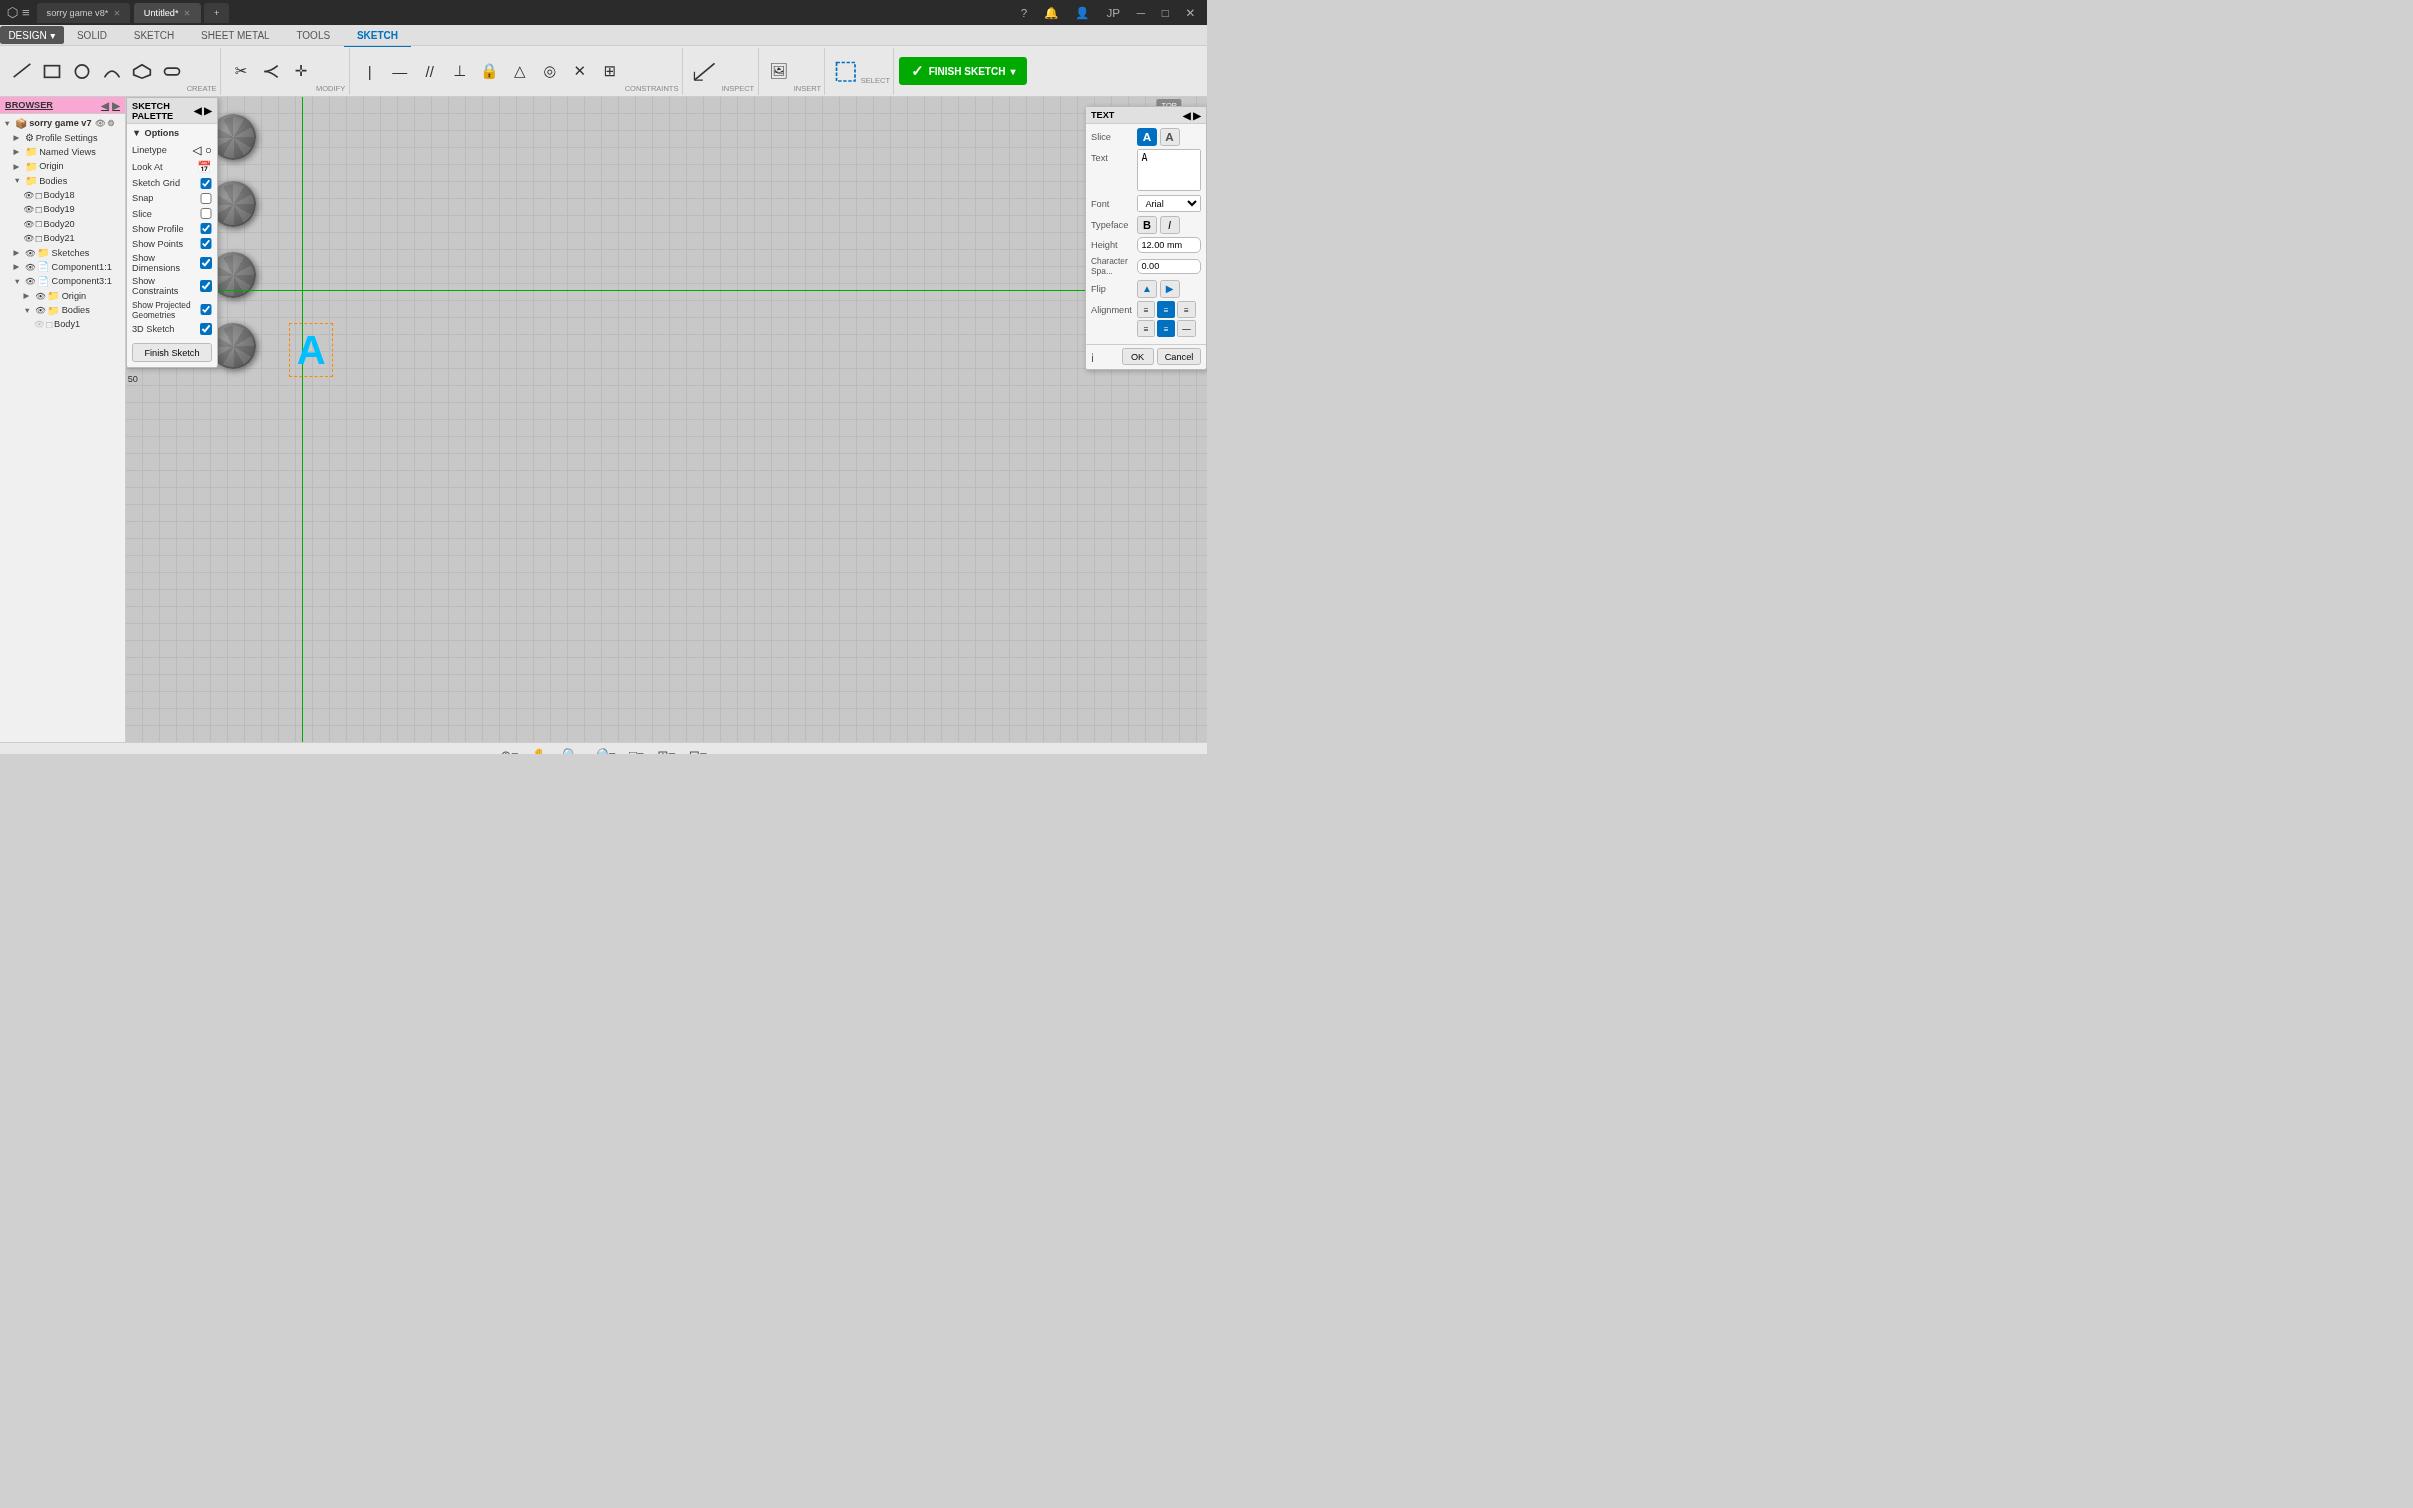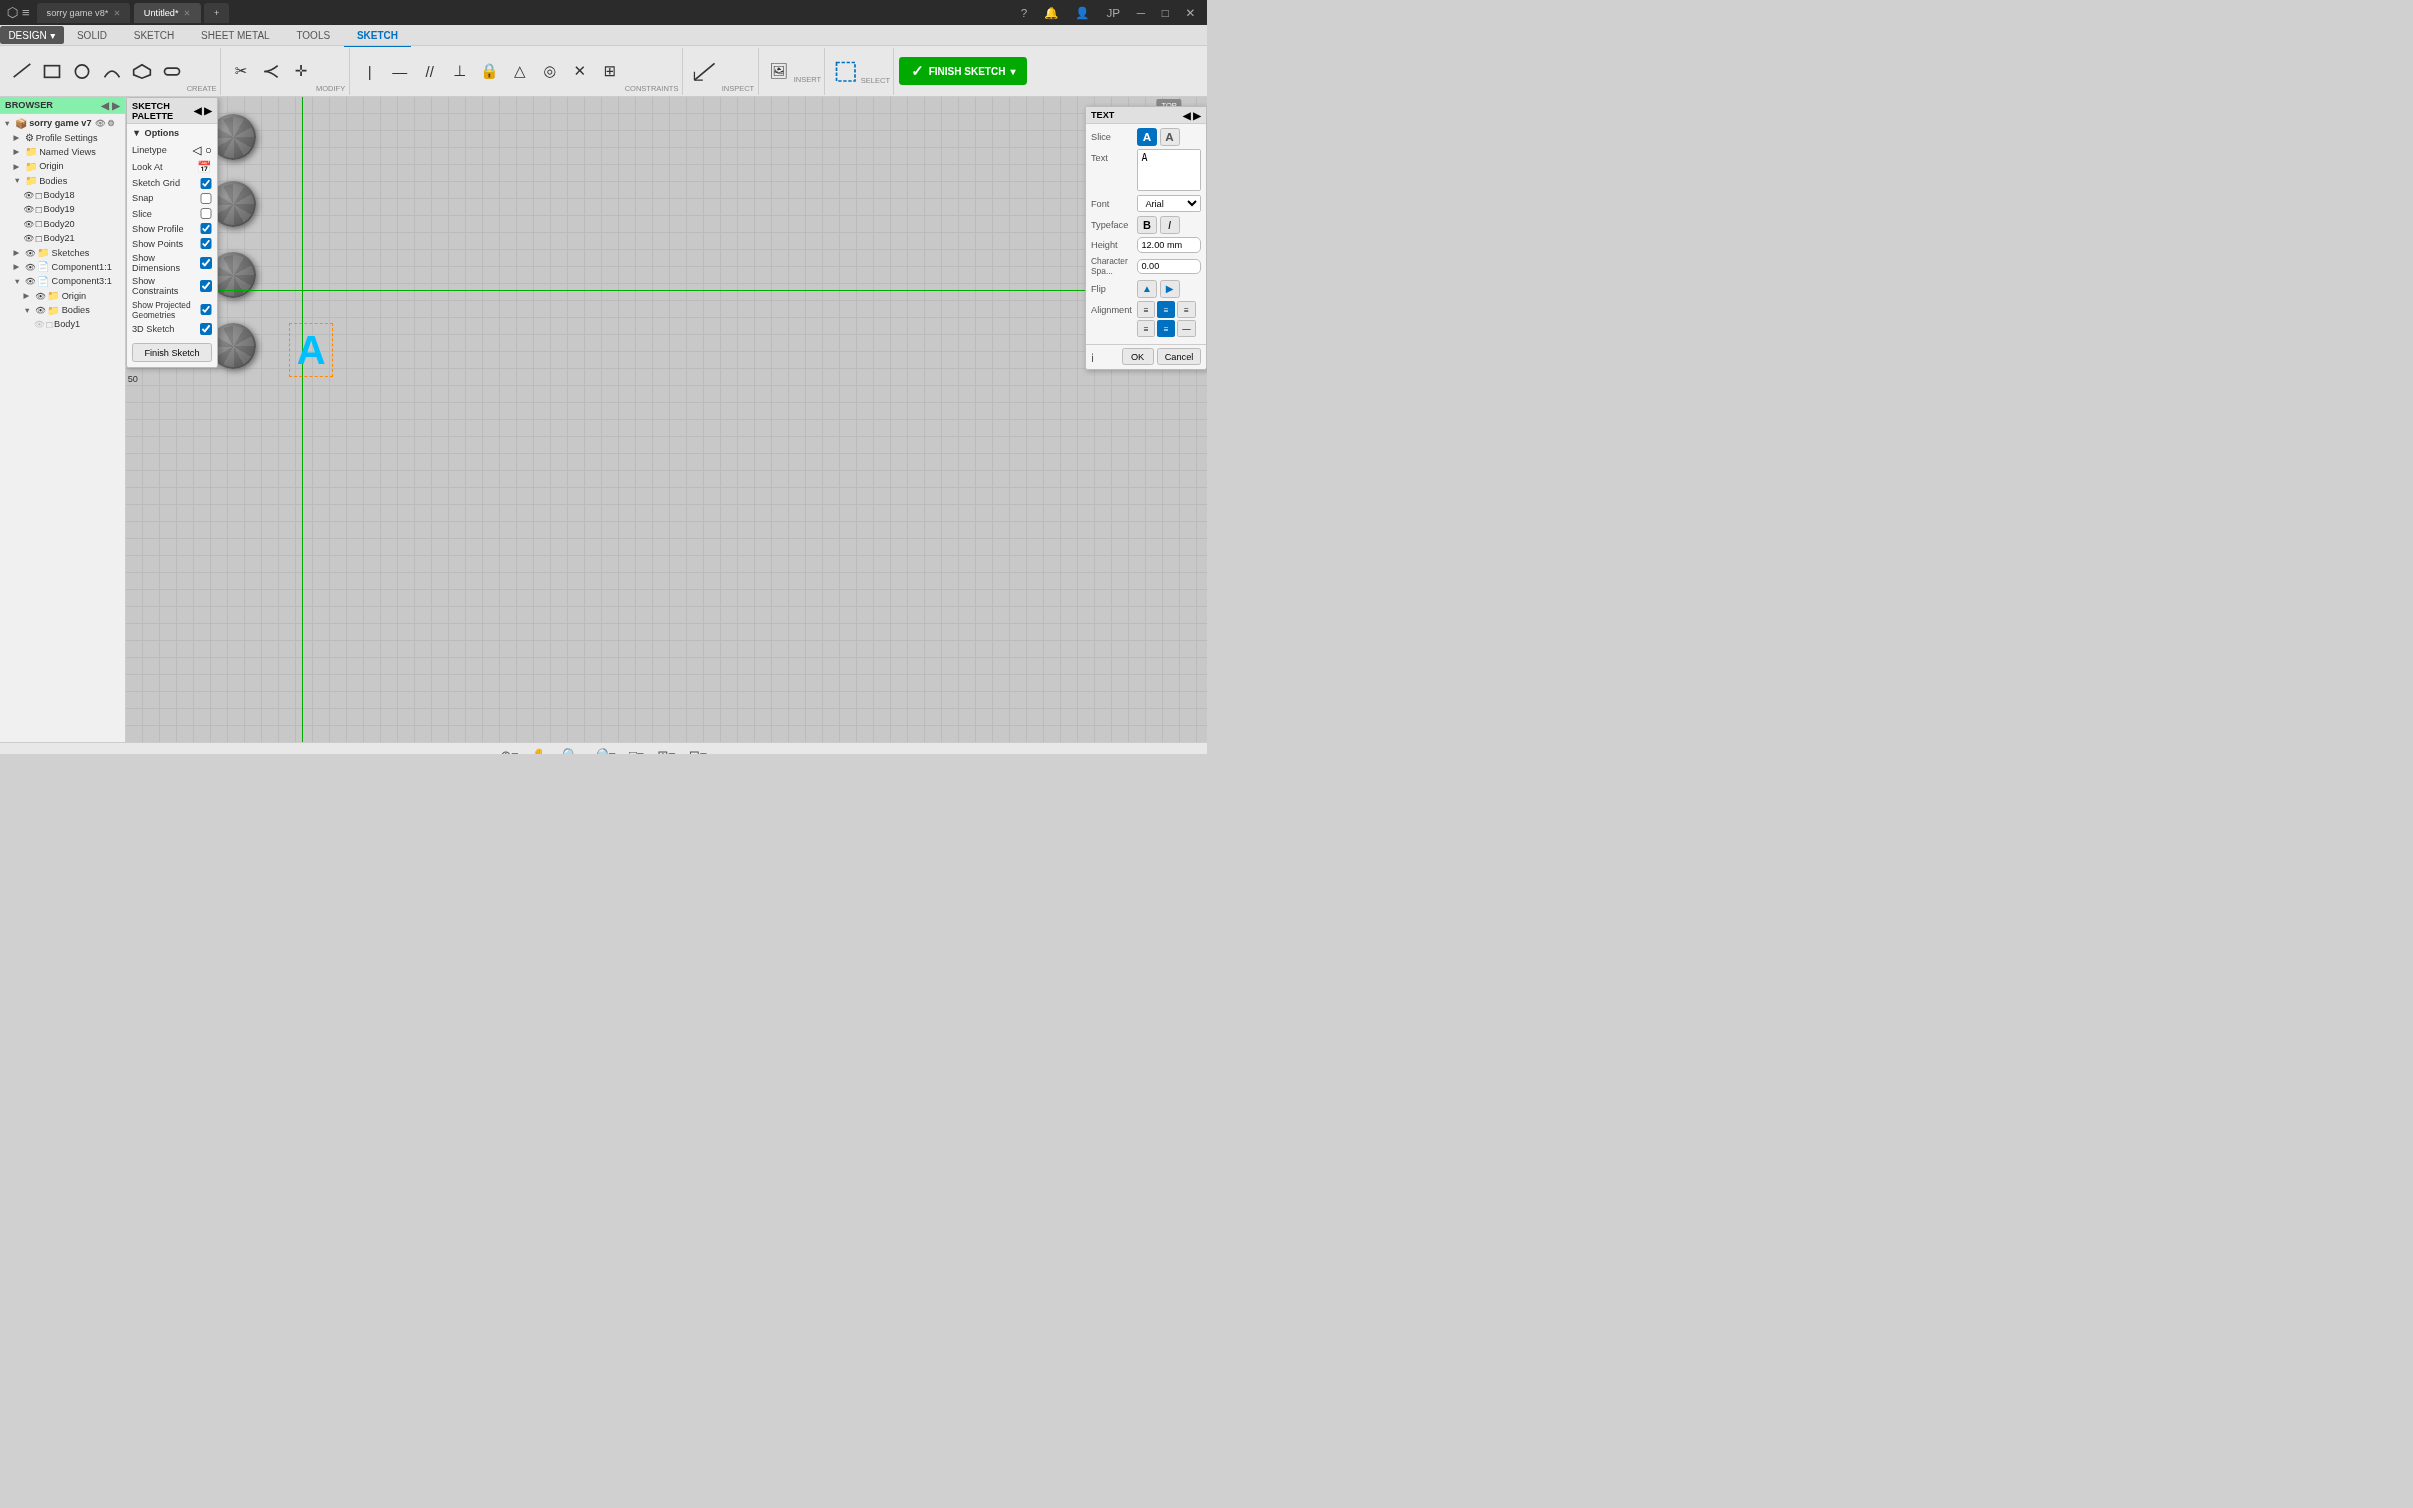--- a/index.html
+++ b/index.html
@@ -26,21 +26,21 @@
 
     .tab-bar { display: flex; align-items: center; background: #e0e0e0; border-bottom: 1.7px solid #ccc; }
     .tab-item { padding: 5px 13.4px; font-size: 10px; cursor: pointer; color: #555; border-bottom: 1.7px solid transparent; margin-bottom: -1.7px; }
     .tab-item.active { color: #0070c0; border-bottom: 1.7px solid #0070c0; font-weight: 600; }
 
     
     .main-layout { display: flex; height: calc(754px - 25px - 84px); }
 
     
     .browser-panel { width: 126px; background: #f0f0f0; border-right: 0.8px solid #ccc; display: flex; flex-direction: column; overflow: hidden; }
-    .panel-header { display: flex; align-items: center; justify-content: space-between; background: #86efac; padding: 2.5px 5px; font-size: 9.2px; font-weight: 600; color: #333; border-bottom: 0.8px solid #ccc; }
+    .panel-header { display: flex; align-items: center; justify-content: space-between; background: #f9a8d4; padding: 2.5px 5px; font-size: 9.2px; font-weight: 600; color: #333; border-bottom: 0.8px solid #ccc; text-decoration: underline; }
     .panel-header-icons { display: flex; gap: 3.4px; }
     .panel-icon { font-size: 10px; color: #666; cursor: pointer; }
     .browser-tree { flex: 1; overflow-y: auto; padding: 1.7px 0; }
     .tree-item { display: flex; align-items: center; padding: 1.7px 3.4px; font-size: 9.2px; color: #333; cursor: pointer; gap: 1.7px; }
     .tree-arrow { font-size: 7.5px; color: #666; width: 10px; }
     .tree-icon { font-size: 10px; }
     .tree-label { font-size: 9.2px; }
 
     
     .viewport { flex: 1; background: #c8c8c8; position: relative; overflow: hidden; }
@@ -215,21 +215,21 @@
             <line x1="4" y1="24" x2="28" y2="4" stroke="#333" stroke-width="2"></line>
             <line x1="4" y1="24" x2="4" y2="14" stroke="#333" stroke-width="1.5"></line>
             <line x1="4" y1="24" x2="14" y2="24" stroke="#333" stroke-width="1.5"></line>
           </svg>
       </button>
       <span style="font-size:7.5px;color:#888;margin-top:auto;padding-bottom:1.7px;">INSPECT</span>
     </div>
 
     <div class="toolbar-group">
       <button class="toolbar-icon-btn">🖼</button>
-      <span style="font-size:7.5px;color:#888;margin-top:auto;padding-bottom:11px;">INSERT</span>
+      <span style="font-size:7.5px;color:#888;margin-top:auto;padding-bottom:2px;">INSERT</span>
     </div>
 
     <div class="toolbar-group">
       <button class="toolbar-icon-btn">
         <svg width="23.5" height="23.5" viewBox="0 0 28 28">
             <rect x="3" y="3" width="22" height="22" fill="none" stroke="#0070c0" stroke-width="2" stroke-dasharray="4,2"></rect>
           </svg>
       </button>
       <span style="font-size:7.5px;color:#888;margin-top:auto;padding-bottom:10px;">SELECT</span>
     </div>

